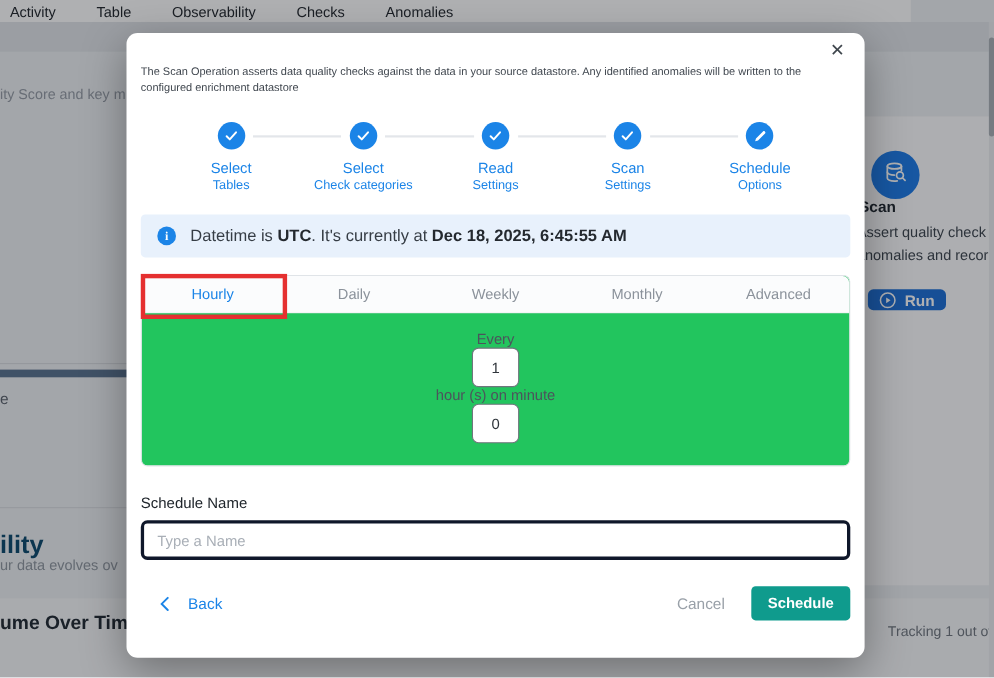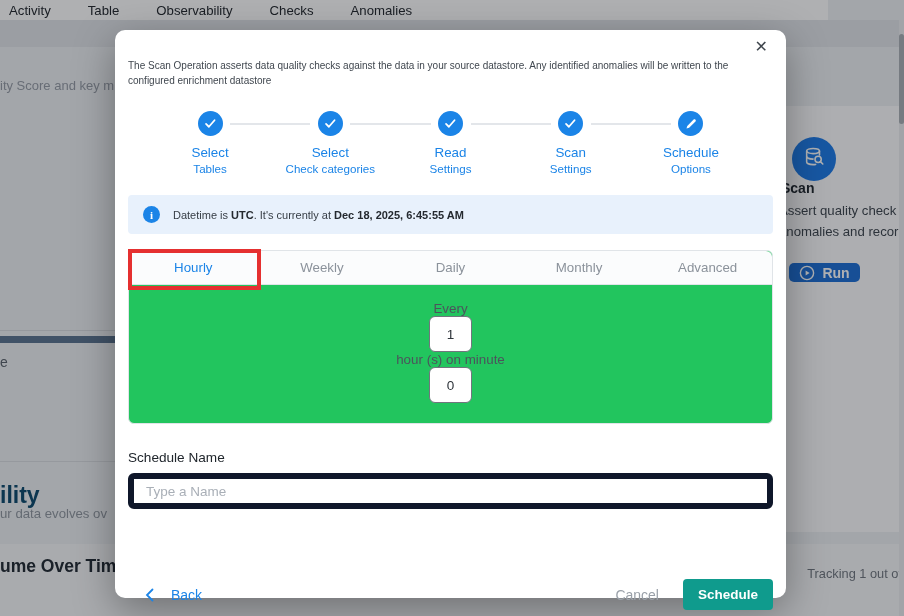--- a/index.html
+++ b/index.html
@@ -44,38 +44,38 @@
   .stepper { margin-top:23px; padding:0 22px; display:flex; }
   .step { flex:1; position:relative; display:flex; flex-direction:column; align-items:center; cursor:pointer; }
   .step:not(:first-child)::before { content:""; position:absolute; top:12px; left:calc(-50% + 20px); right:calc(50% + 20px); height:1.5px; background:#e3e6ea; }
   .step-circle { width:25px; height:25px; border-radius:50%; background:#1b84e7; display:flex; align-items:center; justify-content:center; z-index:1; }
   .step-l1 { margin-top:9px; font-size:13.4px; font-weight:500; color:#1b84e7; }
   .step-l2 { margin-top:2px; font-size:11.6px; color:#1b84e7; text-align:center; }
 
   .banner { margin-top:20px; background:#e8f1fc; border-radius:4px; padding:11px 15px; display:flex; align-items:center; gap:13px; }
   .info-i { width:17px; height:17px; border-radius:50%; background:#1b84e7; color:#fff; font-size:11px; font-weight:700;
             display:flex; align-items:center; justify-content:center; flex:0 0 17px; font-family:"Liberation Serif", serif; }
-  .banner-text { font-size:11px; color:#363d45; }
+  .banner-text { font-size:15px; color:#363d45; }
   .banner-text b { color:#24292f; }
 
   .tabsbox { margin-top:16px; border:1px solid #e0e4e8; border-radius:6px; background:#22c55e; }
   .tabrow { display:flex; height:34px; background:#fbfcfd; border-bottom:1px solid #e0e4e8; border-radius:6px 6px 0 0; position:relative; }
   .tab { flex:1; display:flex; align-items:center; justify-content:center; font-size:13.3px; color:#8b929b; cursor:pointer; }
   .tab.active { color:#1b84e7; font-weight:500; }
   .annotation-box { position:absolute; left:-1px; top:-2px; width:133px; height:41px; border:4px solid #e53030; pointer-events:none; z-index:3; }
   .panel { padding:16px 16px 20px; display:flex; align-items:center; font-size:13.4px; color:#4c545c;flex-direction:column; }
   .num-input { width:43px; height:36px; border:1px solid #70767d; border-radius:6px; background:#fff; text-align:center;
                font-size:13.5px; color:#2f353b; margin:0 11px; font-family:inherit; }
 
   .sched-label { margin-top:26px; font-size:13.6px; font-weight:500; color:#20262c; }
-  .name-input { margin-top:8px; width:100%; height:36px; border:6px solid #0f172a; border-radius:6px; padding:0 12px;
+  .name-input { margin-top:8px; width:100%; height:36px; border:3px solid #0f172a; border-radius:6px; padding:0 12px;
                 font-size:13.5px; color:#2f353b; font-family:inherit; }
   .name-input::placeholder { color:#a9afb7; }
 
-  .footer { margin-top:70px; display:flex; align-items:center; justify-content:space-between; }
+  .footer { margin-top:24px; display:flex; align-items:center; justify-content:space-between; }
   .back { display:flex; align-items:center; gap:17px; color:#1b84e7; font-size:14px; cursor:pointer; background:none; border:none; font-family:inherit; padding:0 0 0 17px; }
   .footer-right { display:flex; align-items:center; gap:24px; }
   .cancel { color:#99a0a8; font-size:14px; background:none; border:none; cursor:pointer; font-family:inherit; }
   .submit { background:#0f9b8d; color:#fff; border:none; border-radius:4px; padding:8px 15px; font-size:13.5px; font-weight:600; cursor:pointer; font-family:inherit; }
 </style>
 </head>
 <body>
 
 <nav class="bg bg-nav">
   <span>Activity</span>
@@ -180,22 +180,22 @@
   </div>
 
   <div class="banner">
     <span class="info-i">i</span>
     <span class="banner-text"><span>Datetime is </span><b>UTC</b><span>. It's currently at </span><b>Dec 18, 2025, 6:45:55 AM</b></span>
   </div>
 
   <div class="tabsbox">
     <div class="tabrow">
       <div class="tab active">Hourly</div>
+      <div class="tab">Daily</div>
       <div class="tab">Weekly</div>
-      <div class="tab">Daily</div>
       <div class="tab">Monthly</div>
       <div class="tab">Advanced</div>
       <div class="annotation-box"></div>
     </div>
     <div class="panel">
       <span>Every</span>
       <input class="num-input" value="1" style="">
       <span>hour (s) on minute</span>
       <input class="num-input" value="0" style="">
     </div>

